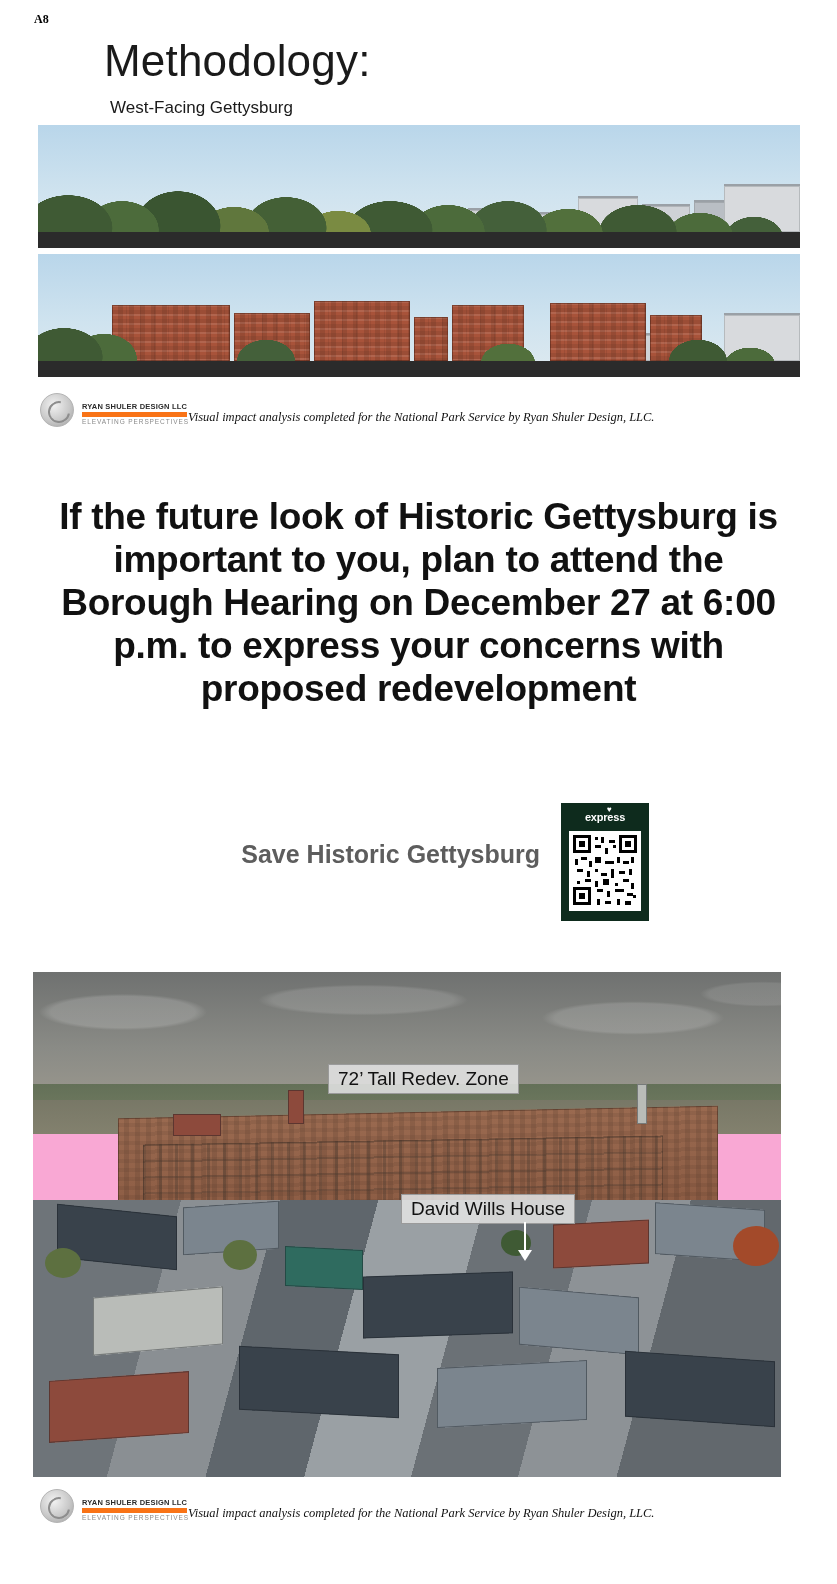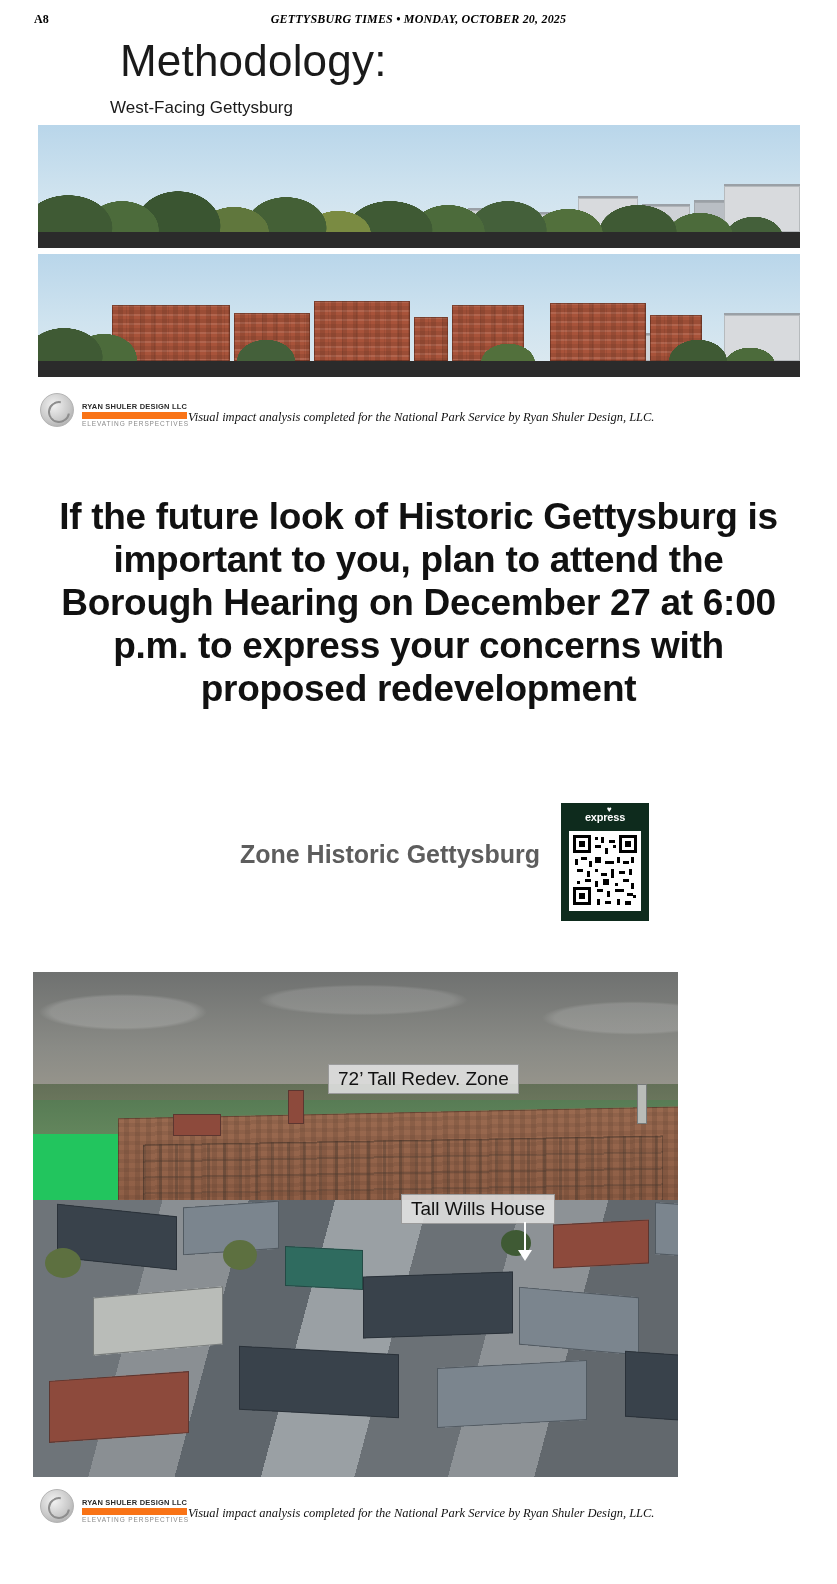--- a/index.html
+++ b/index.html
@@ -48,21 +48,20 @@
 
   
   .methodology-title {
     position: absolute;
     left: 104px;
     top: 36px;
     font-size: 44px;
     font-weight: normal;
     color: #1a1a1a;
     letter-spacing: 0.2px;
-    margin-left: 16px;
   }
   .methodology-sub {
     position: absolute;
     left: 110px;
     top: 98px;
     font-size: 17px;
     color: #1a1a1a;
   }
 
   
@@ -193,21 +192,21 @@
     position: absolute;
     left: 44px;
     top: 3px;
     width: 160px;
   }
   .logo-name {
     font-size: 7.5px;
     font-weight: bold;
     letter-spacing: .2px;
     color: #2b2b2b;
-    border-bottom: 7px solid #f97316;
+    border-bottom: 5px solid #f97316;
     display: inline-block;
     padding-bottom: 1px;
   }
   .logo-tag {
     font-size: 6.5px;
     letter-spacing: .9px;
     color: #8a8a8a;
     margin-top: 1px;
   }
   .credit-caption {
@@ -284,24 +283,24 @@
   .qr-mod {
     position: absolute;
     background: #000;
   }
 
   
   .aerial {
     position: absolute;
     left: 33px;
     top: 972px;
-    width: 645px;
+    width: 748px;
     height: 505px;
     overflow: hidden;
-    background: #22c55e;
+    background: #f9a8d4;
   }
   .aerial-sky {
     position: absolute;
     left: 0; top: 0;
     width: 100%; height: 128px;
     background: linear-gradient(#6f7170 0%, #8a8b86 60%, #9a978d 100%);
   }
   .aerial-clouds {
     position: absolute;
     left: 0; top: 0;
@@ -399,21 +398,20 @@
     border-left: 7px solid transparent;
     border-right: 7px solid transparent;
     border-top: 11px solid #ffffff;
   }
 </style>
 </head>
 <body>
 
 <div class="masthead">
   <div class="page-num">A8</div>
-  <div class="masthead-title">GETTYSBURG TIMES • MONDAY, OCTOBER 20, 2025</div>
 </div>
 
 <div class="methodology-title">Methodology:</div>
 <div class="methodology-sub">West-Facing Gettysburg</div>
 
 <div class="elev-wrap">
 
   <div class="elev elev-top">
     <div class="sky"></div>
     <div class="townrow">
@@ -475,21 +473,21 @@
   </div>
   <div class="logo-text">
     <div class="logo-name">RYAN SHULER DESIGN LLC</div>
     <div class="logo-tag">ELEVATING PERSPECTIVES</div>
   </div>
   <div class="credit-caption">Visual impact analysis completed for the National Park Service by Ryan Shuler Design, LLC.</div>
 </div>
 
 <div class="headline">If the future look of Historic Gettysburg is important to you, plan to attend the Borough Hearing on December 27 at 6:00 p.m. to express your concerns with proposed redevelopment</div>
 
-<div class="save-line">Zone Historic Gettysburg</div>
+<div class="save-line">Save Historic Gettysburg</div>
 
 <div class="qr-card">
   <div class="qr-heart">♥</div>
   <div class="qr-brand">express</div>
   <div class="qr-box">
 
     <div class="qr-mod" style="left:4px;top:4px;width:18px;height:18px;"></div>
     <div class="qr-mod" style="left:7px;top:7px;width:12px;height:12px;background:#fff;"></div>
     <div class="qr-mod" style="left:10px;top:10px;width:6px;height:6px;"></div>
     <div class="qr-mod" style="left:50px;top:4px;width:18px;height:18px;"></div>
@@ -567,21 +565,21 @@
     <div class="roof dark" style="left:592px;top:156px;width:150px;height:66px;transform:skewY(4deg);"></div>
     <div class="roof red" style="left:16px;top:176px;width:140px;height:62px;transform:skewY(-4deg);"></div>
 
     <div class="tree-dot autumn" style="left:700px;top:26px;width:46px;height:40px;"></div>
     <div class="tree-dot olive" style="left:190px;top:40px;width:34px;height:30px;"></div>
     <div class="tree-dot" style="left:468px;top:30px;width:30px;height:26px;"></div>
     <div class="tree-dot olive" style="left:12px;top:48px;width:36px;height:30px;"></div>
   </div>
 
   <div class="label-box label-redev">72’ Tall Redev. Zone</div>
-  <div class="label-box label-wills">Tall Wills House</div>
+  <div class="label-box label-wills">David Wills House</div>
   <div class="pointer-line"></div>
   <div class="pointer-head"></div>
 </div>
 
 <div class="credit-row" style="top:1488px;">
   <div class="logo-badge">
     <div class="logo-disc"></div>
   </div>
   <div class="logo-text">
     <div class="logo-name">RYAN SHULER DESIGN LLC</div>

